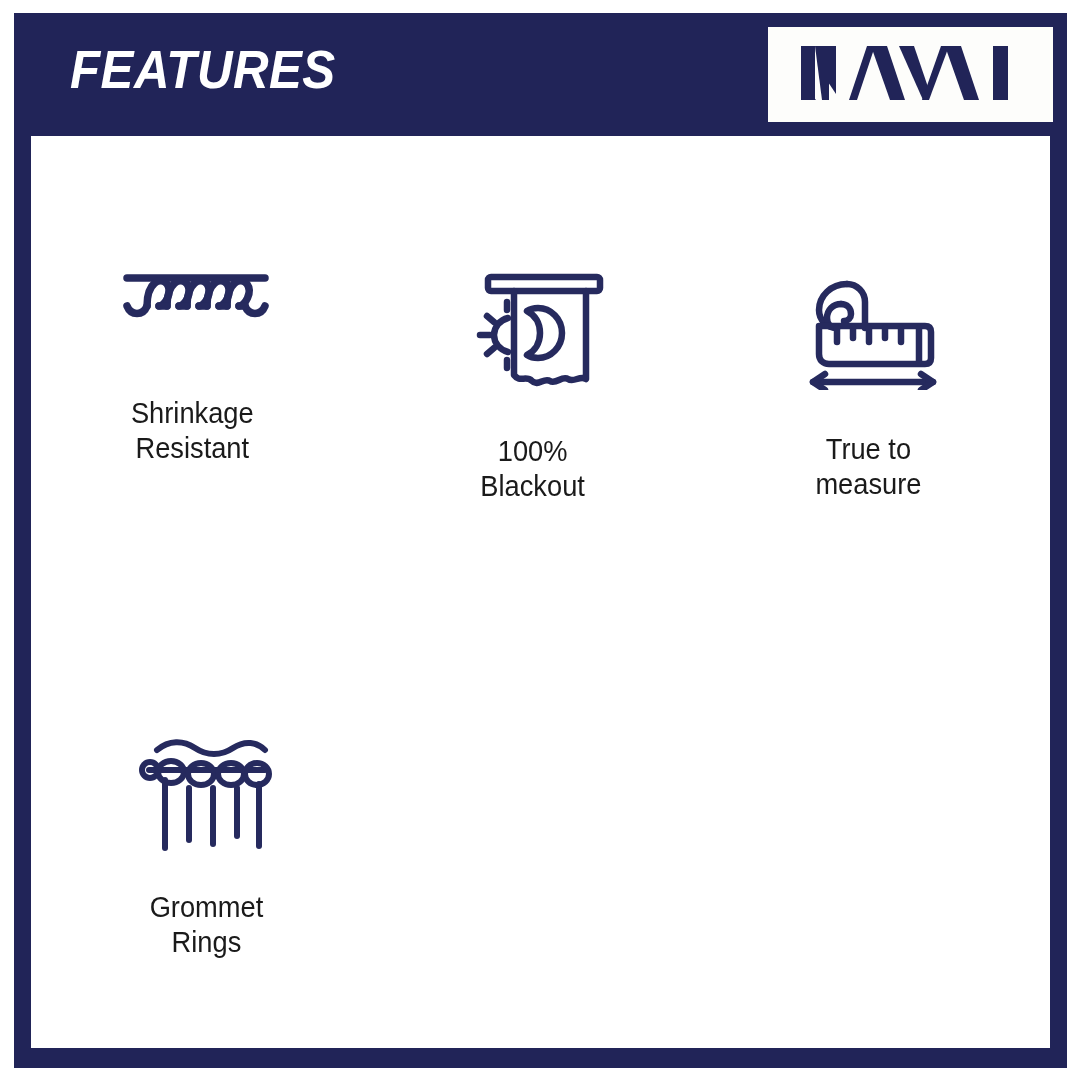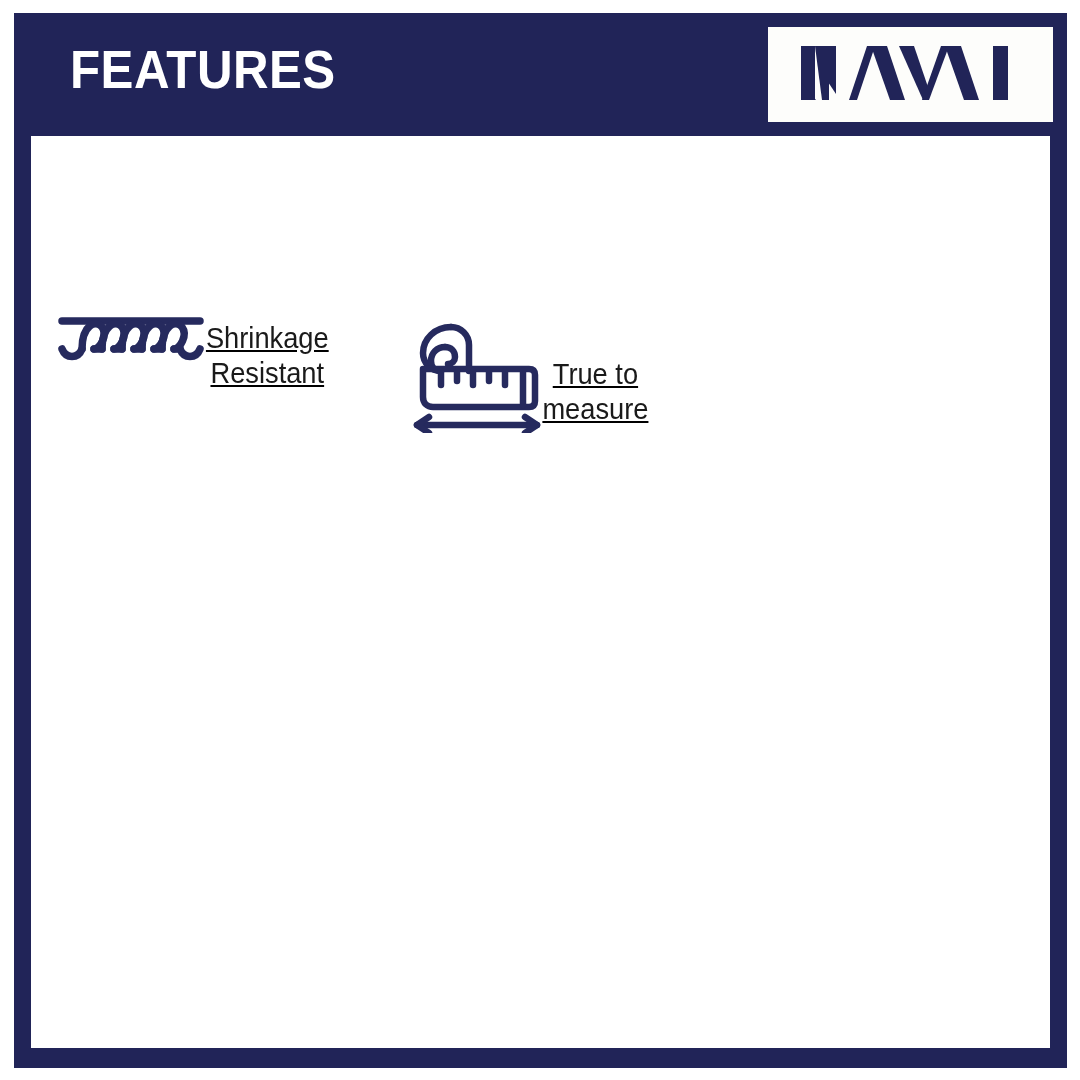--- a/index.html
+++ b/index.html
@@ -31,20 +31,21 @@
   }
 
   
   .header {
     position: absolute;
     left: 0;
     top: 0;
     width: 100%;
     height: 115px;
     background: #212458;
+    font-style: italic;
   }
 
   .header-title {
     position: absolute;
     left: 56px;
     top: 30px;
     color: #ffffff;
     font-size: 53px;
     font-weight: bold;
     letter-spacing: 0.5px;
@@ -89,24 +90,23 @@
     width: 100%;
     height: 100%;
     display: grid;
     grid-template-columns: repeat(3, 1fr);
     grid-template-rows: 1fr 1fr;
   }
 
   .cell {
     position: relative;
     display: flex;
-    flex-direction: row;
+    flex-direction: column;
     align-items: center;
     justify-content: center;
-    text-decoration: underline;
   }
 
   .icon-holder {
     display: flex;
     align-items: center;
     justify-content: center;
     height: 150px;
   }
 
   .cell-label {
@@ -192,20 +192,41 @@
               <path d="M106 52 C106 28 120 22 126 30 C132 38 124 52 118 52"></path>
 
               <path d="M38 52 L46 52 M58 52 L66 52 M78 52 L86 52 M98 52 L106 52 M118 52 L124 52"></path>
             </svg>
           </div>
           <div class="cell-label">Shrinkage
 Resistant</div>
         </div>
 
 
+        <div class="cell cell-blackout">
+          <div class="icon-holder">
+            <svg width="136" height="124" viewBox="0 0 136 124" fill="none" stroke="#262a5e" stroke-width="6.5" stroke-linecap="round" stroke-linejoin="round">
+
+              <rect x="18" y="6" width="112" height="14" rx="3"></rect>
+
+              <path d="M44 20 L44 104 C50 112 56 104 62 110 C68 116 74 106 80 110 C86 114 92 104 98 108 C104 112 110 104 116 108 L116 20"></path>
+
+              <path d="M92 62 C92 76 81 87 68 87 C64 87 60 86 57 84 C65 80 70 72 70 62 C70 52 65 44 57 40 C60 38 64 37 68 37 C81 37 92 48 92 62 Z"></path>
+
+              <path d="M38 47 C30 49 24 56 24 64 C24 72 30 79 38 81"></path>
+              <path d="M10 64 L20 64"></path>
+              <path d="M17 45 L24 51"></path>
+              <path d="M17 83 L24 77"></path>
+              <path d="M37 31 L37 39"></path>
+              <path d="M37 89 L37 97"></path>
+            </svg>
+          </div>
+          <div class="cell-label">100%
+Blackout</div>
+        </div>
 
         <div class="cell cell-measure">
           <div class="icon-holder">
             <svg width="134" height="114" viewBox="0 0 134 114" fill="none" stroke="#262a5e" stroke-width="6.5" stroke-linecap="round" stroke-linejoin="round">
 
               <path d="M42 8 C26 8 14 20 14 34 C14 44 22 52 32 52"></path>
               <path d="M42 8 C52 8 60 16 60 26 L60 52"></path>
               <path d="M32 52 C26 52 22 48 22 42 C22 34 28 28 36 28"></path>
               <path d="M36 28 C42 28 46 32 46 38 C46 42 43 45 39 45"></path>
 
@@ -221,18 +242,42 @@
 
               <path d="M8 106 L128 106"></path>
               <path d="M20 98 L8 106 L20 114"></path>
               <path d="M116 98 L128 106 L116 114"></path>
             </svg>
           </div>
           <div class="cell-label">True to
 measure</div>
         </div>
 
+        <div class="cell cell-grommet">
+          <div class="icon-holder">
+            <svg width="136" height="126" viewBox="0 0 136 126" fill="none" stroke="#262a5e" stroke-width="6" stroke-linecap="round" stroke-linejoin="round">
+
+              <path d="M18 22 C30 12 44 12 56 20 C68 28 82 28 94 20 C106 12 118 14 126 22"></path>
+
+              <path d="M10 42 L126 42"></path>
+              <circle cx="11" cy="42" r="8"></circle>
+
+              <ellipse cx="32" cy="44" rx="13" ry="11"></ellipse>
+              <ellipse cx="62" cy="46" rx="13" ry="11"></ellipse>
+              <ellipse cx="92" cy="46" rx="13" ry="11"></ellipse>
+              <ellipse cx="118" cy="46" rx="12" ry="11"></ellipse>
+
+              <path d="M26 52 L26 120"></path>
+              <path d="M50 60 L50 112"></path>
+              <path d="M74 60 L74 116"></path>
+              <path d="M98 60 L98 108"></path>
+              <path d="M120 56 L120 118"></path>
+            </svg>
+          </div>
+          <div class="cell-label">Grommet
+Rings</div>
+        </div>
 
       </div>
     </div>
 
   </div>
 </div>
 
 </body></html>

